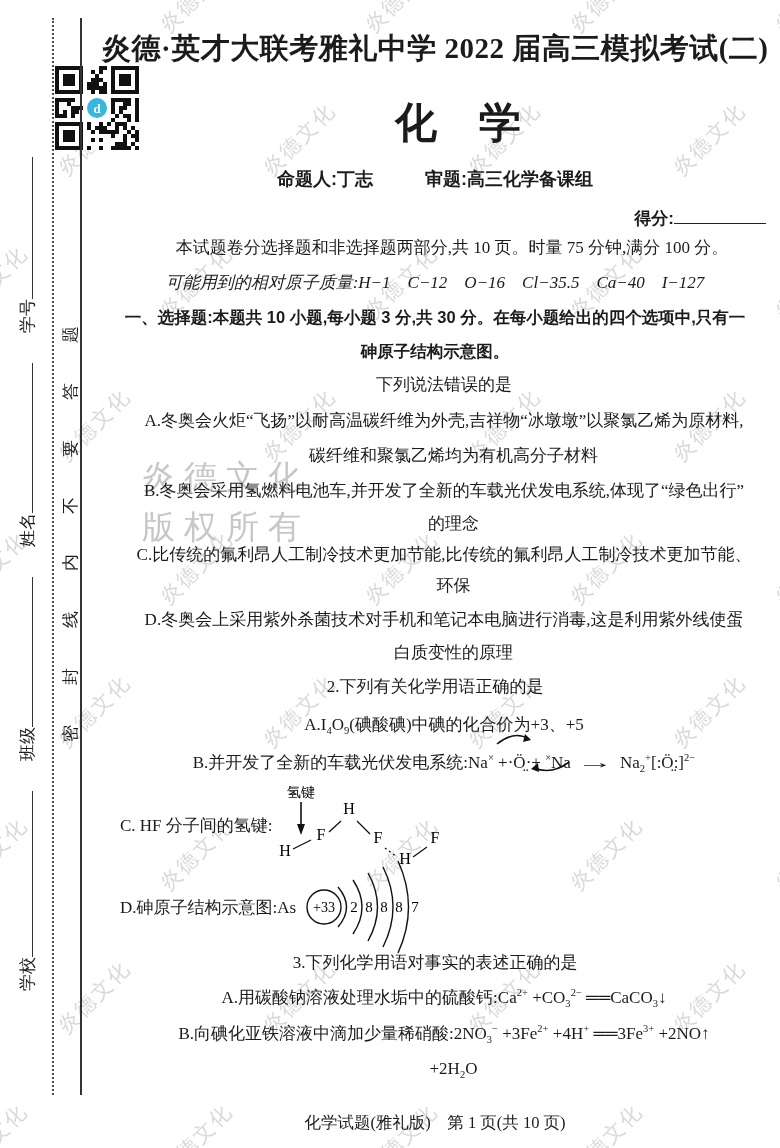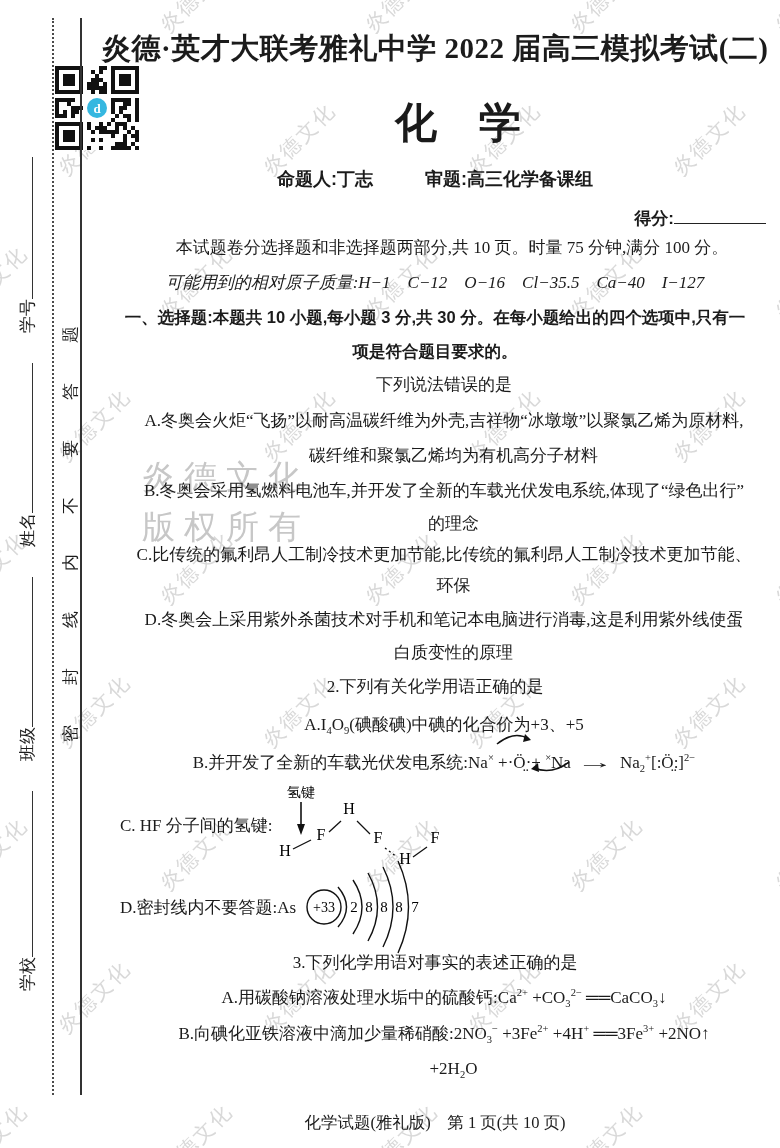--- a/index.html
+++ b/index.html
@@ -246,21 +246,21 @@
     <span>审题:高三化学备课组</span>
   </div>
   <div id="score-row">
     <span>得分:</span><span id="score-blank"></span>
   </div>
 
   <div id="lines">
     <div class="ln ind2">本试题卷分选择题和非选择题两部分,共 10 页。时量 75 分钟,满分 100 分。</div>
     <div class="ln kai">可能用到的相对原子质量:H−1　C−12　O−16　Cl−35.5　Ca−40　I−127</div>
     <div class="bold">一、选择题:本题共 10 小题,每小题 3 分,共 30 分。在每小题给出的四个选项中,只有一</div>
-    <div class="bold">项是符合题目要求的。</div>
+    <div class="bold">砷原子结构示意图。</div>
 
     <div class="ln cont">下列说法错误的是</div>
     <div class="ln opt">A.冬奥会火炬“飞扬”以耐高温碳纤维为外壳,吉祥物“冰墩墩”以聚氯乙烯为原材料,</div>
     <div class="ln optc">碳纤维和聚氯乙烯均为有机高分子材料</div>
     <div class="ln opt">B.冬奥会采用氢燃料电池车,并开发了全新的车载光伏发电系统,体现了“绿色出行”</div>
     <div class="ln optc" style="line-height:31px;min-height:31px">的理念</div>
     <div class="ln opt" style="line-height:31px;min-height:31px">C.比传统的氟利昂人工制冷技术更加节能,比传统的氟利昂人工制冷技术更加节能、</div>
     <div class="ln optc" style="line-height:32px;min-height:32px">环保</div>
     <div class="ln opt">D.冬奥会上采用紫外杀菌技术对手机和笔记本电脑进行消毒,这是利用紫外线使蛋</div>
     <div class="ln optc" style="line-height:31px;min-height:31px">白质变性的原理</div>
@@ -292,21 +292,21 @@
         <text x="162" y="62" font-size="16" text-anchor="middle">F</text>
         <line x1="20" y1="68" x2="38" y2="59" stroke="#111" stroke-width="1.3"></line>
         <line x1="56" y1="51" x2="68" y2="40" stroke="#111" stroke-width="1.3"></line>
         <line x1="84" y1="40" x2="97" y2="53" stroke="#111" stroke-width="1.3"></line>
         <line x1="112" y1="67" x2="124" y2="76" stroke="#111" stroke-width="1.4" stroke-dasharray="2,3"></line>
         <line x1="140" y1="76" x2="154" y2="66" stroke="#111" stroke-width="1.3"></line>
       </svg>
     </div>
 
     <div id="as-block" class="diagrow opt">
-      <span>D.密封线内不要答题:As</span>
+      <span>D.砷原子结构示意图:As</span>
       <svg width="134" height="92" style="overflow:visible;margin-left:2px">
         <circle cx="26" cy="46" r="17" fill="none" stroke="#111" stroke-width="1.4"></circle>
         <text x="26" y="51" font-size="14" text-anchor="middle">+33</text>
         <path d="M40,26 Q57,46 40,66" fill="none" stroke="#111" stroke-width="1.4"></path>
         <path d="M55,19 Q73,46 55,73" fill="none" stroke="#111" stroke-width="1.4"></path>
         <path d="M70,12 Q89,46 70,80" fill="none" stroke="#111" stroke-width="1.4"></path>
         <path d="M85,6 Q105,46 85,86" fill="none" stroke="#111" stroke-width="1.4"></path>
         <path d="M100,0 Q121,46 100,92" fill="none" stroke="#111" stroke-width="1.4"></path>
         <text x="56" y="51" font-size="15" text-anchor="middle">2</text>
         <text x="71" y="51" font-size="15" text-anchor="middle">8</text>

